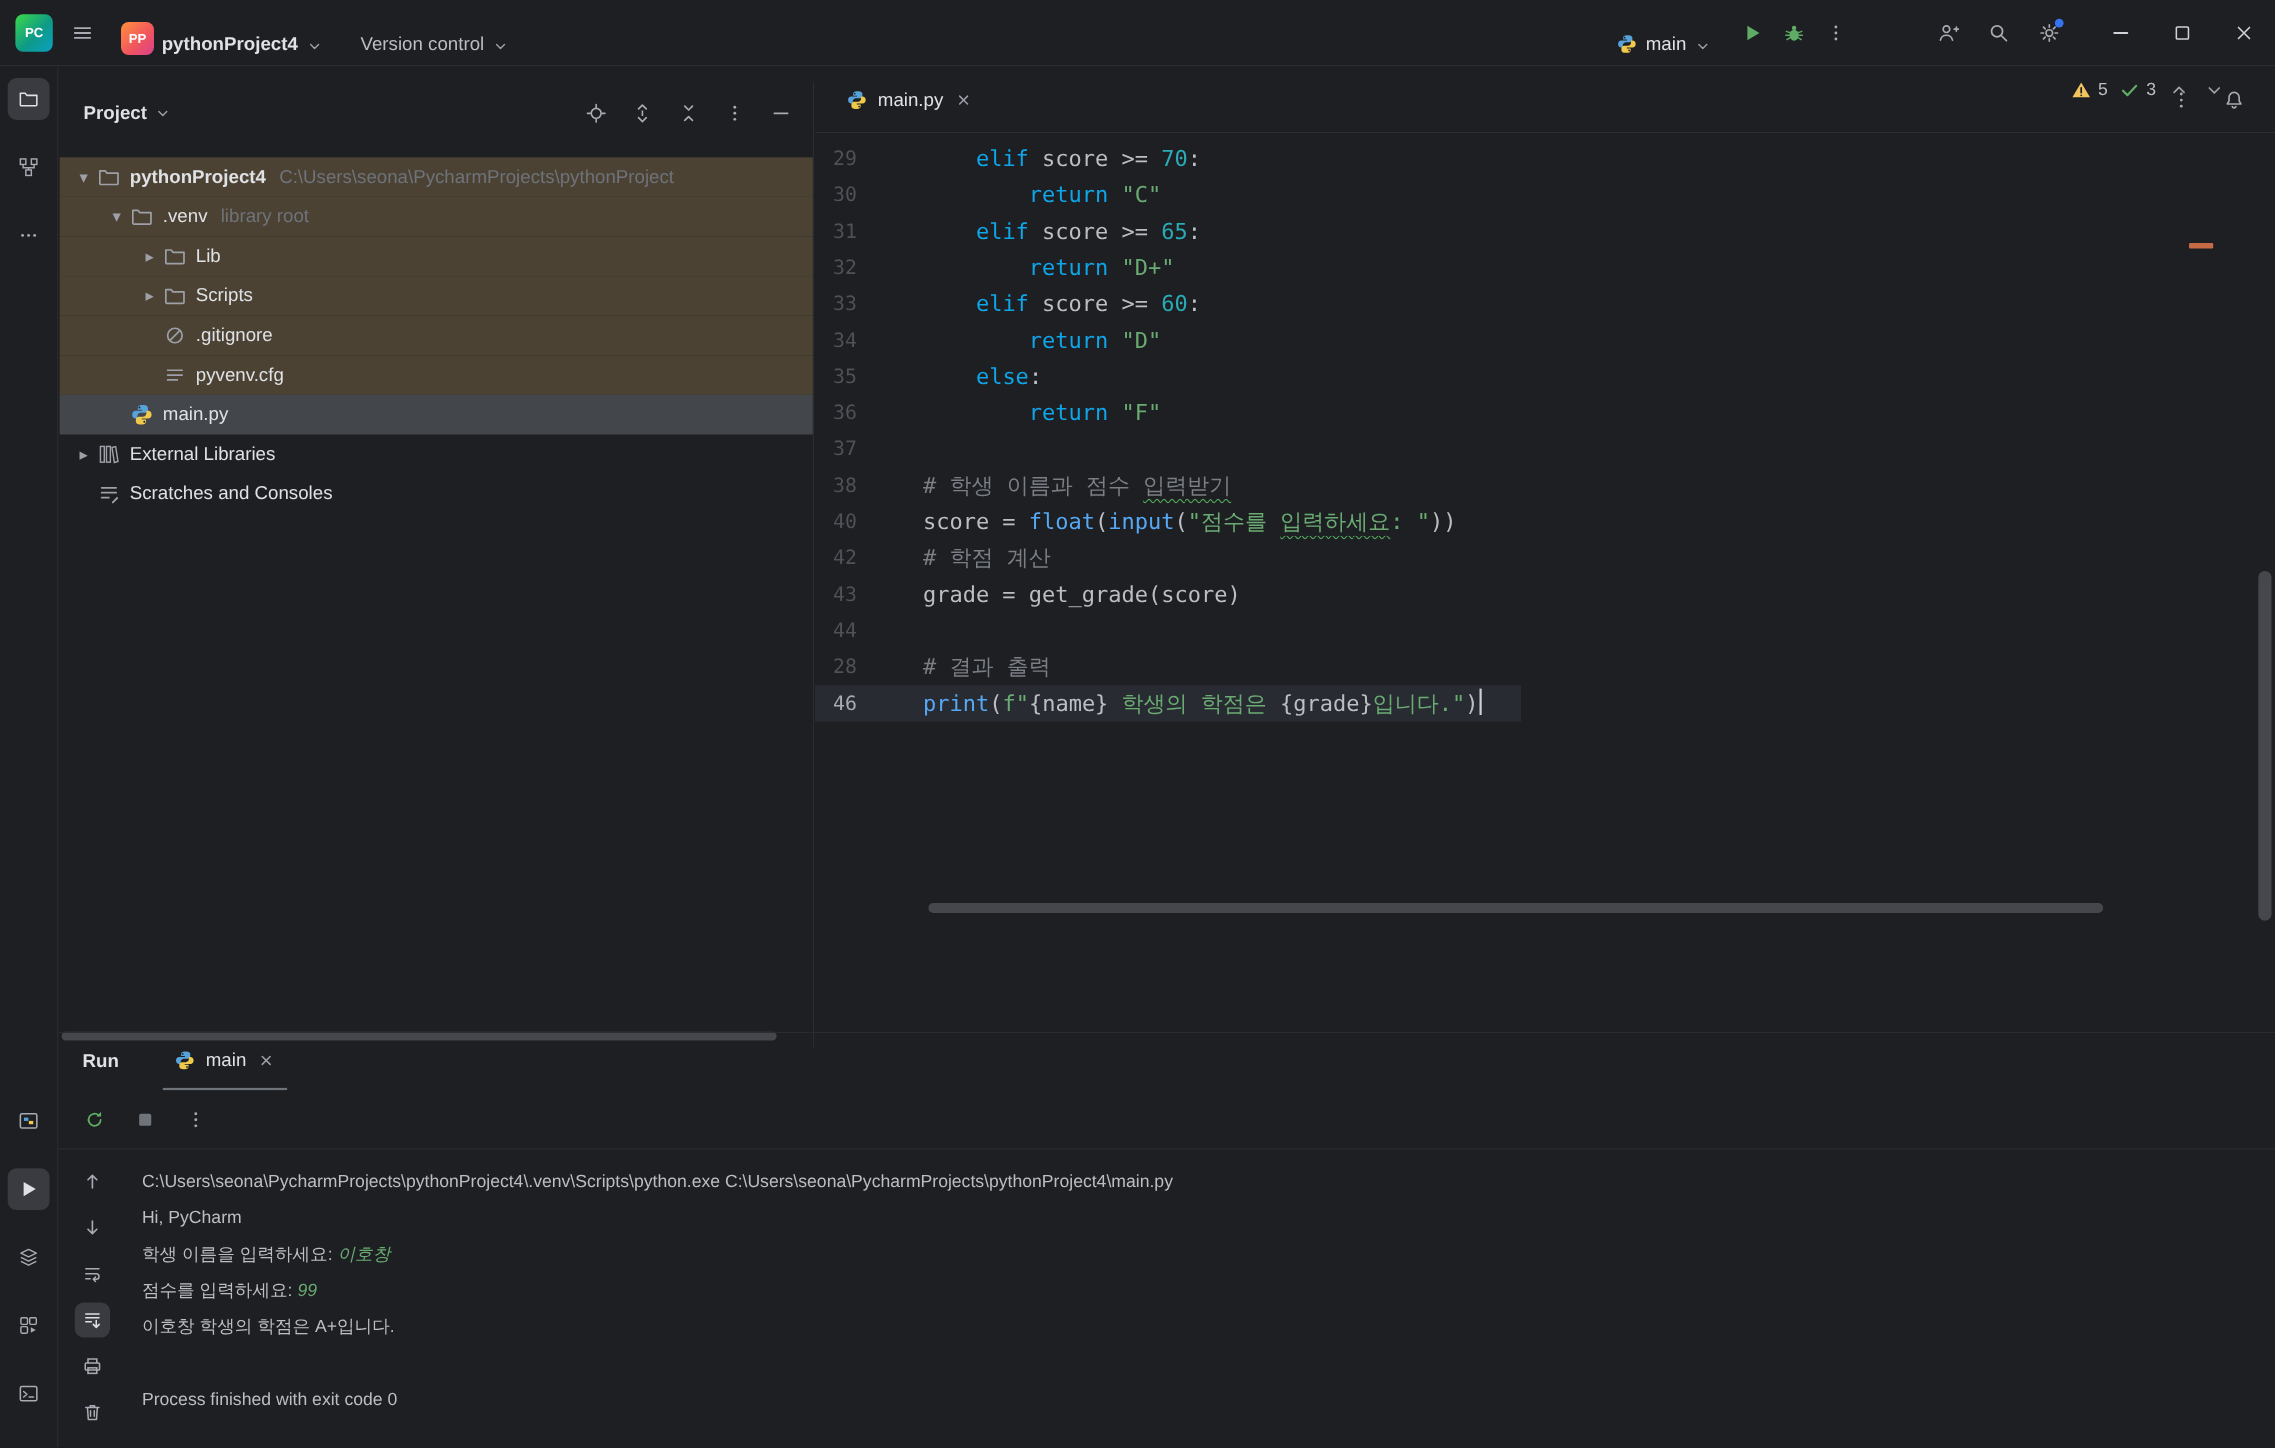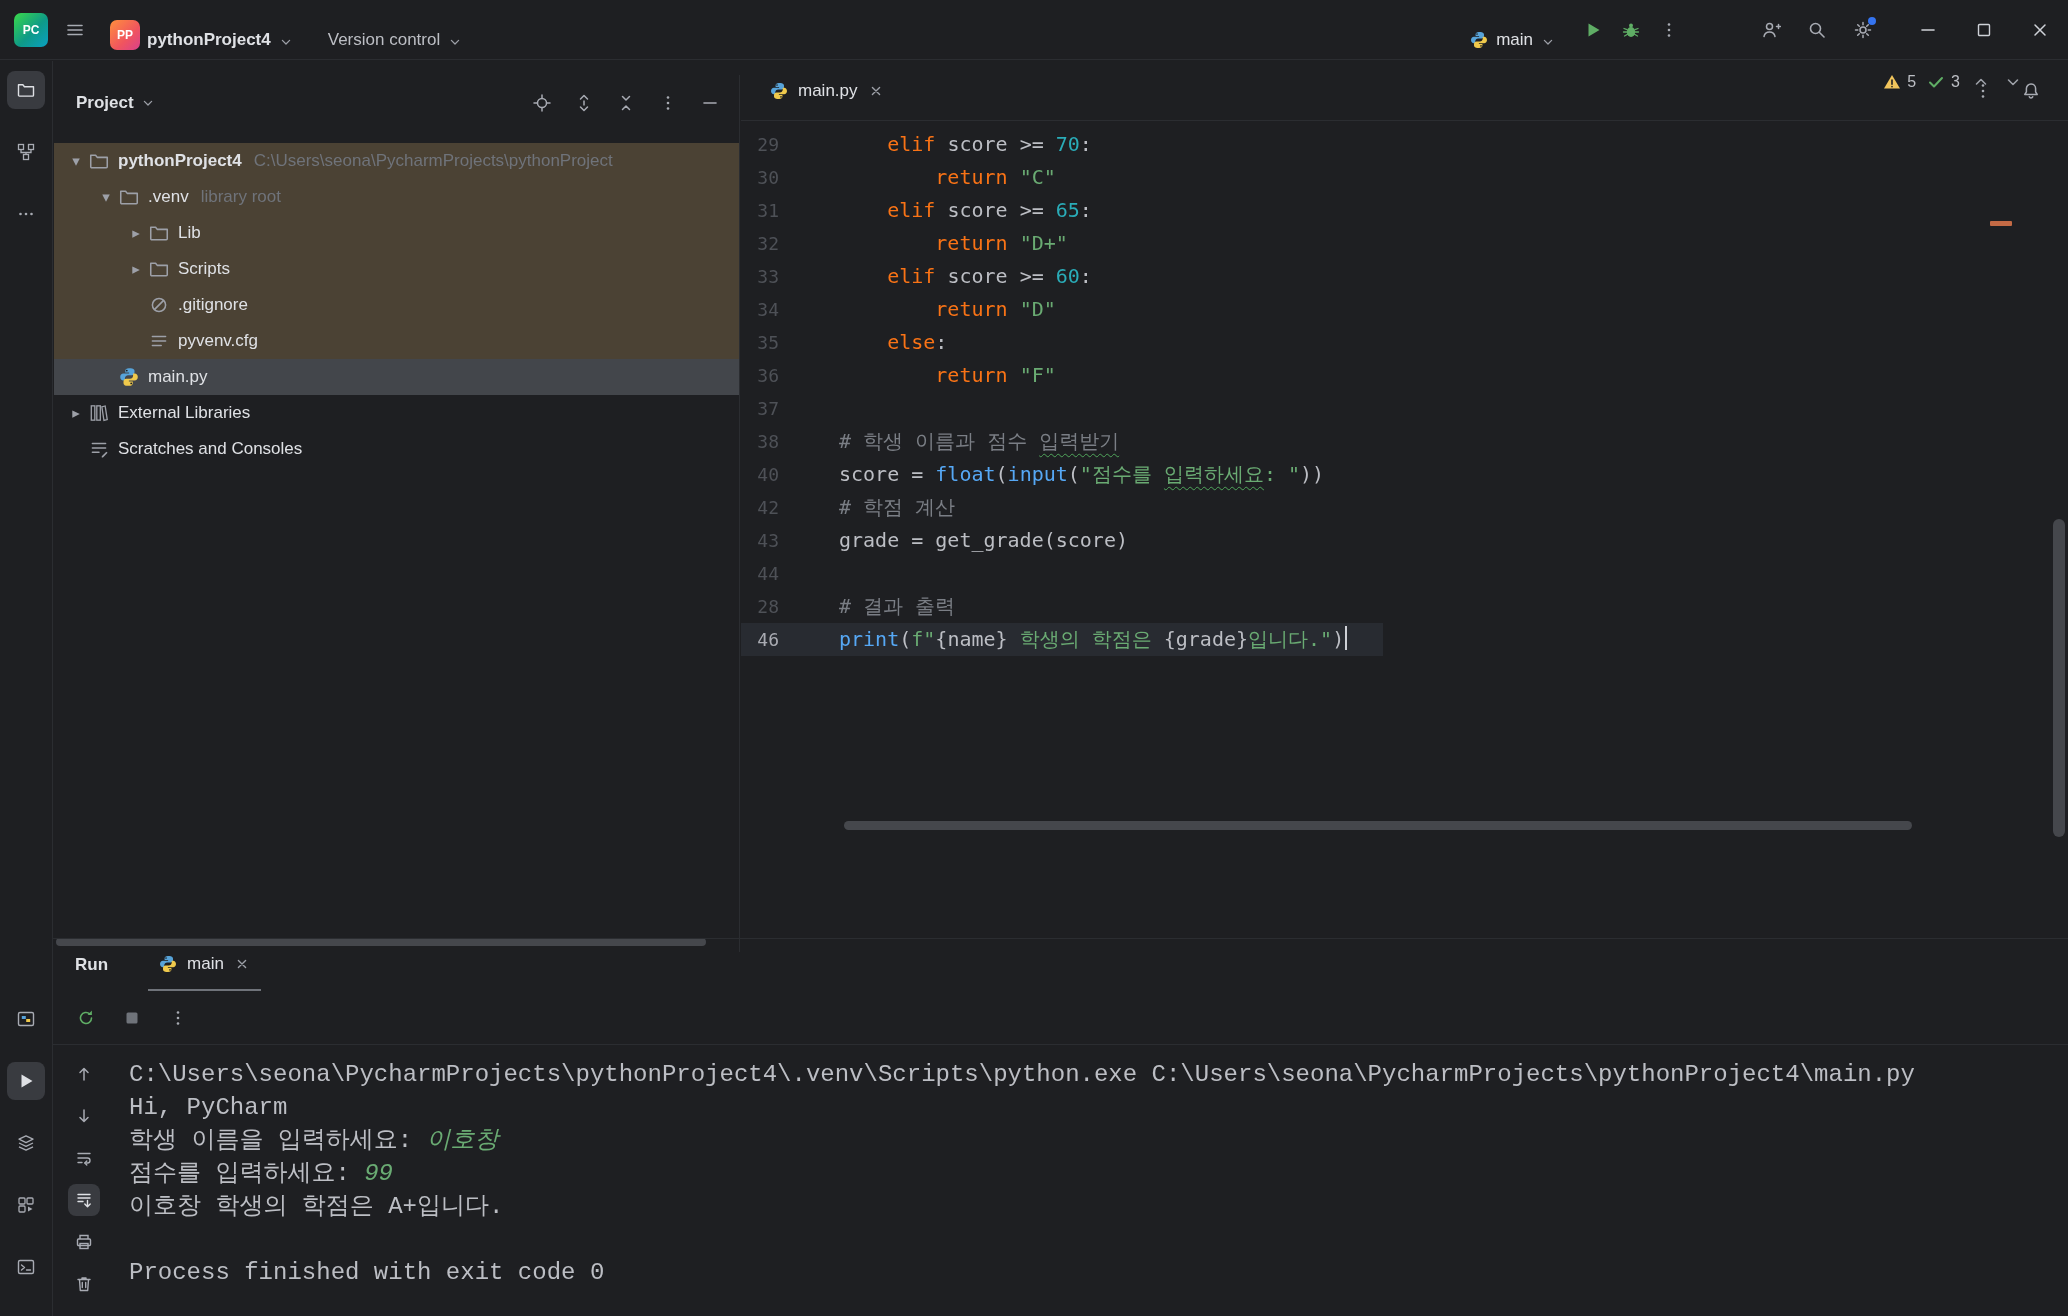--- a/index.html
+++ b/index.html
@@ -59,21 +59,21 @@
   .tab .ticon{width:20px;height:20px}
   .tab .close{width:18px;height:18px;color:#9da0a8}
   .tab-actions{margin-left:auto;display:flex;align-items:center;gap:10px;padding-right:8px}
   .editor{position:absolute;top:61px;left:0;right:0;bottom:0;
     font-family:"DejaVu Sans Mono","Liberation Mono",monospace;font-size:20px;line-height:33px;padding-top:6px}
   .code-line{display:flex;height:33px}
   .code-line.cur{background:linear-gradient(90deg,#282b31 0,#282b31 642px,rgba(0,0,0,0) 642px)}
   .ln{flex:0 0 50px;text-align:right;padding-right:12px;color:#4e5157;font-size:18px}
   .code-line.cur .ln{color:#a9abb2}
   .lc{white-space:pre;padding-left:48px;color:#bcbec4}
-  .tk-kw{color:#f97316}
+  .tk-kw{color:#0ea5e9}
   .tk-str{color:#6aab73}
   .tk-num{color:#2aacb8}
   .tk-com{color:#7a7e85}
   .tk-fn{color:#56a8f5}
   .typo{text-decoration:underline;text-decoration-style:wavy;text-decoration-color:#50a55b;
     text-decoration-thickness:1px;text-underline-offset:5px}
   .caret{display:inline-block;width:2px;height:24px;background:#ced0d6;vertical-align:-4px;margin-left:1px}
   .inspections{position:absolute;top:10px;right:44px;display:flex;align-items:center;gap:10px;
     font-family:"Liberation Sans",sans-serif;font-size:16px;color:#bcbec4}
   .inspections .insp-item{display:flex;align-items:center;gap:5px}
@@ -90,22 +90,22 @@
   .run-title{font-weight:bold}
   .run-tab{height:100%;display:flex;align-items:center;gap:9px;padding:0 10px;margin-left:40px;
     border-bottom:2px solid #6f737a;color:#dfe1e5}
   .run-tab .ticon{width:20px;height:20px}
   .run-tab .close{width:18px;height:18px;color:#9da0a8}
   .run-toolbar{height:54px;display:flex;align-items:center;padding-left:14px;gap:8px;border-bottom:1px solid #2b2d31}
   .run-body{position:absolute;top:107px;left:0;right:0;bottom:0;display:flex}
   .console-strip{width:62px;flex:none;display:flex;flex-direction:column;align-items:center;padding-top:12px;gap:10px}
   .console-strip .iconbtn{width:32px;height:32px}
   .console-strip .iconbtn svg{width:20px;height:20px}
-  .console{flex:1;padding:12px 10px 0 14px;font-family:Liberation Mono, monospace;
-    font-size:24px;line-height:33px;color:#bcbec4;white-space:pre-wrap}
+  .console{flex:1;padding:12px 10px 0 14px;font-family:Liberation Sans, sans-serif;
+    font-size:16px;line-height:33px;color:#bcbec4;white-space:pre-wrap}
   .co-line{min-height:33px}
   .c-in{color:#6aab73;font-style:italic}
 </style>
 </head>
 <body>
 
 <div class="app">
 
   <header class="titlebar">
     <div class="logo">PC</div>

